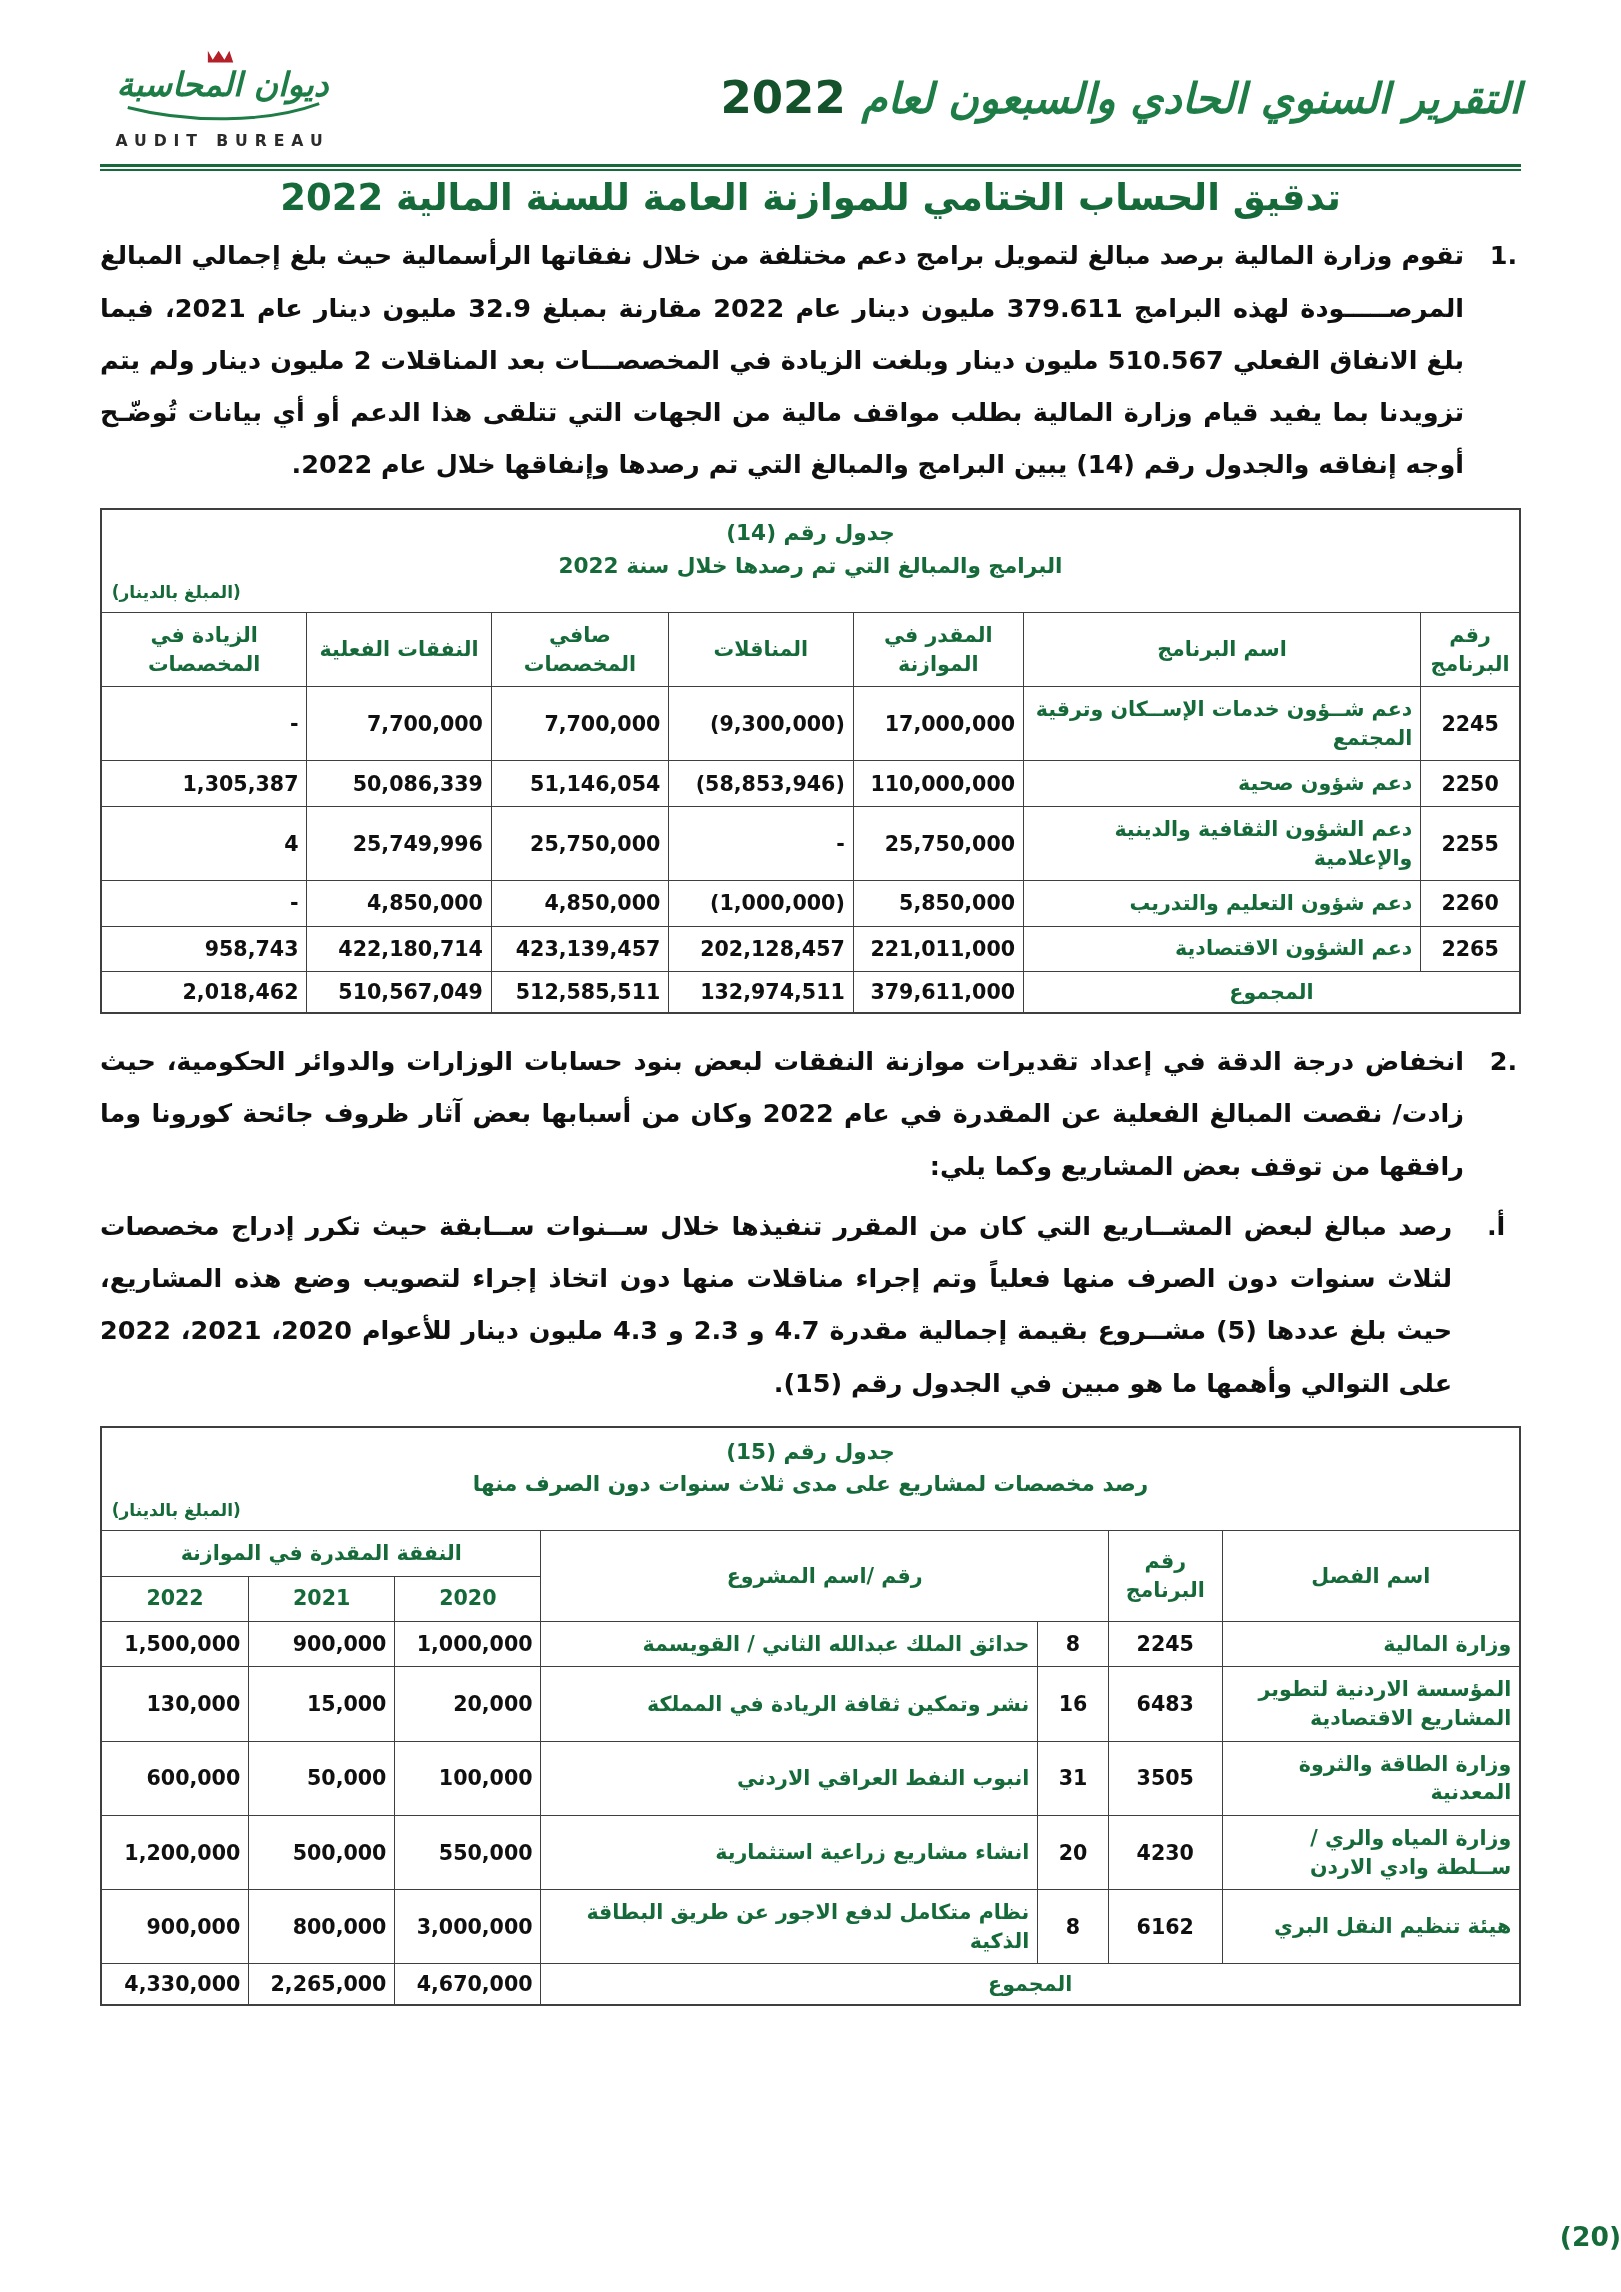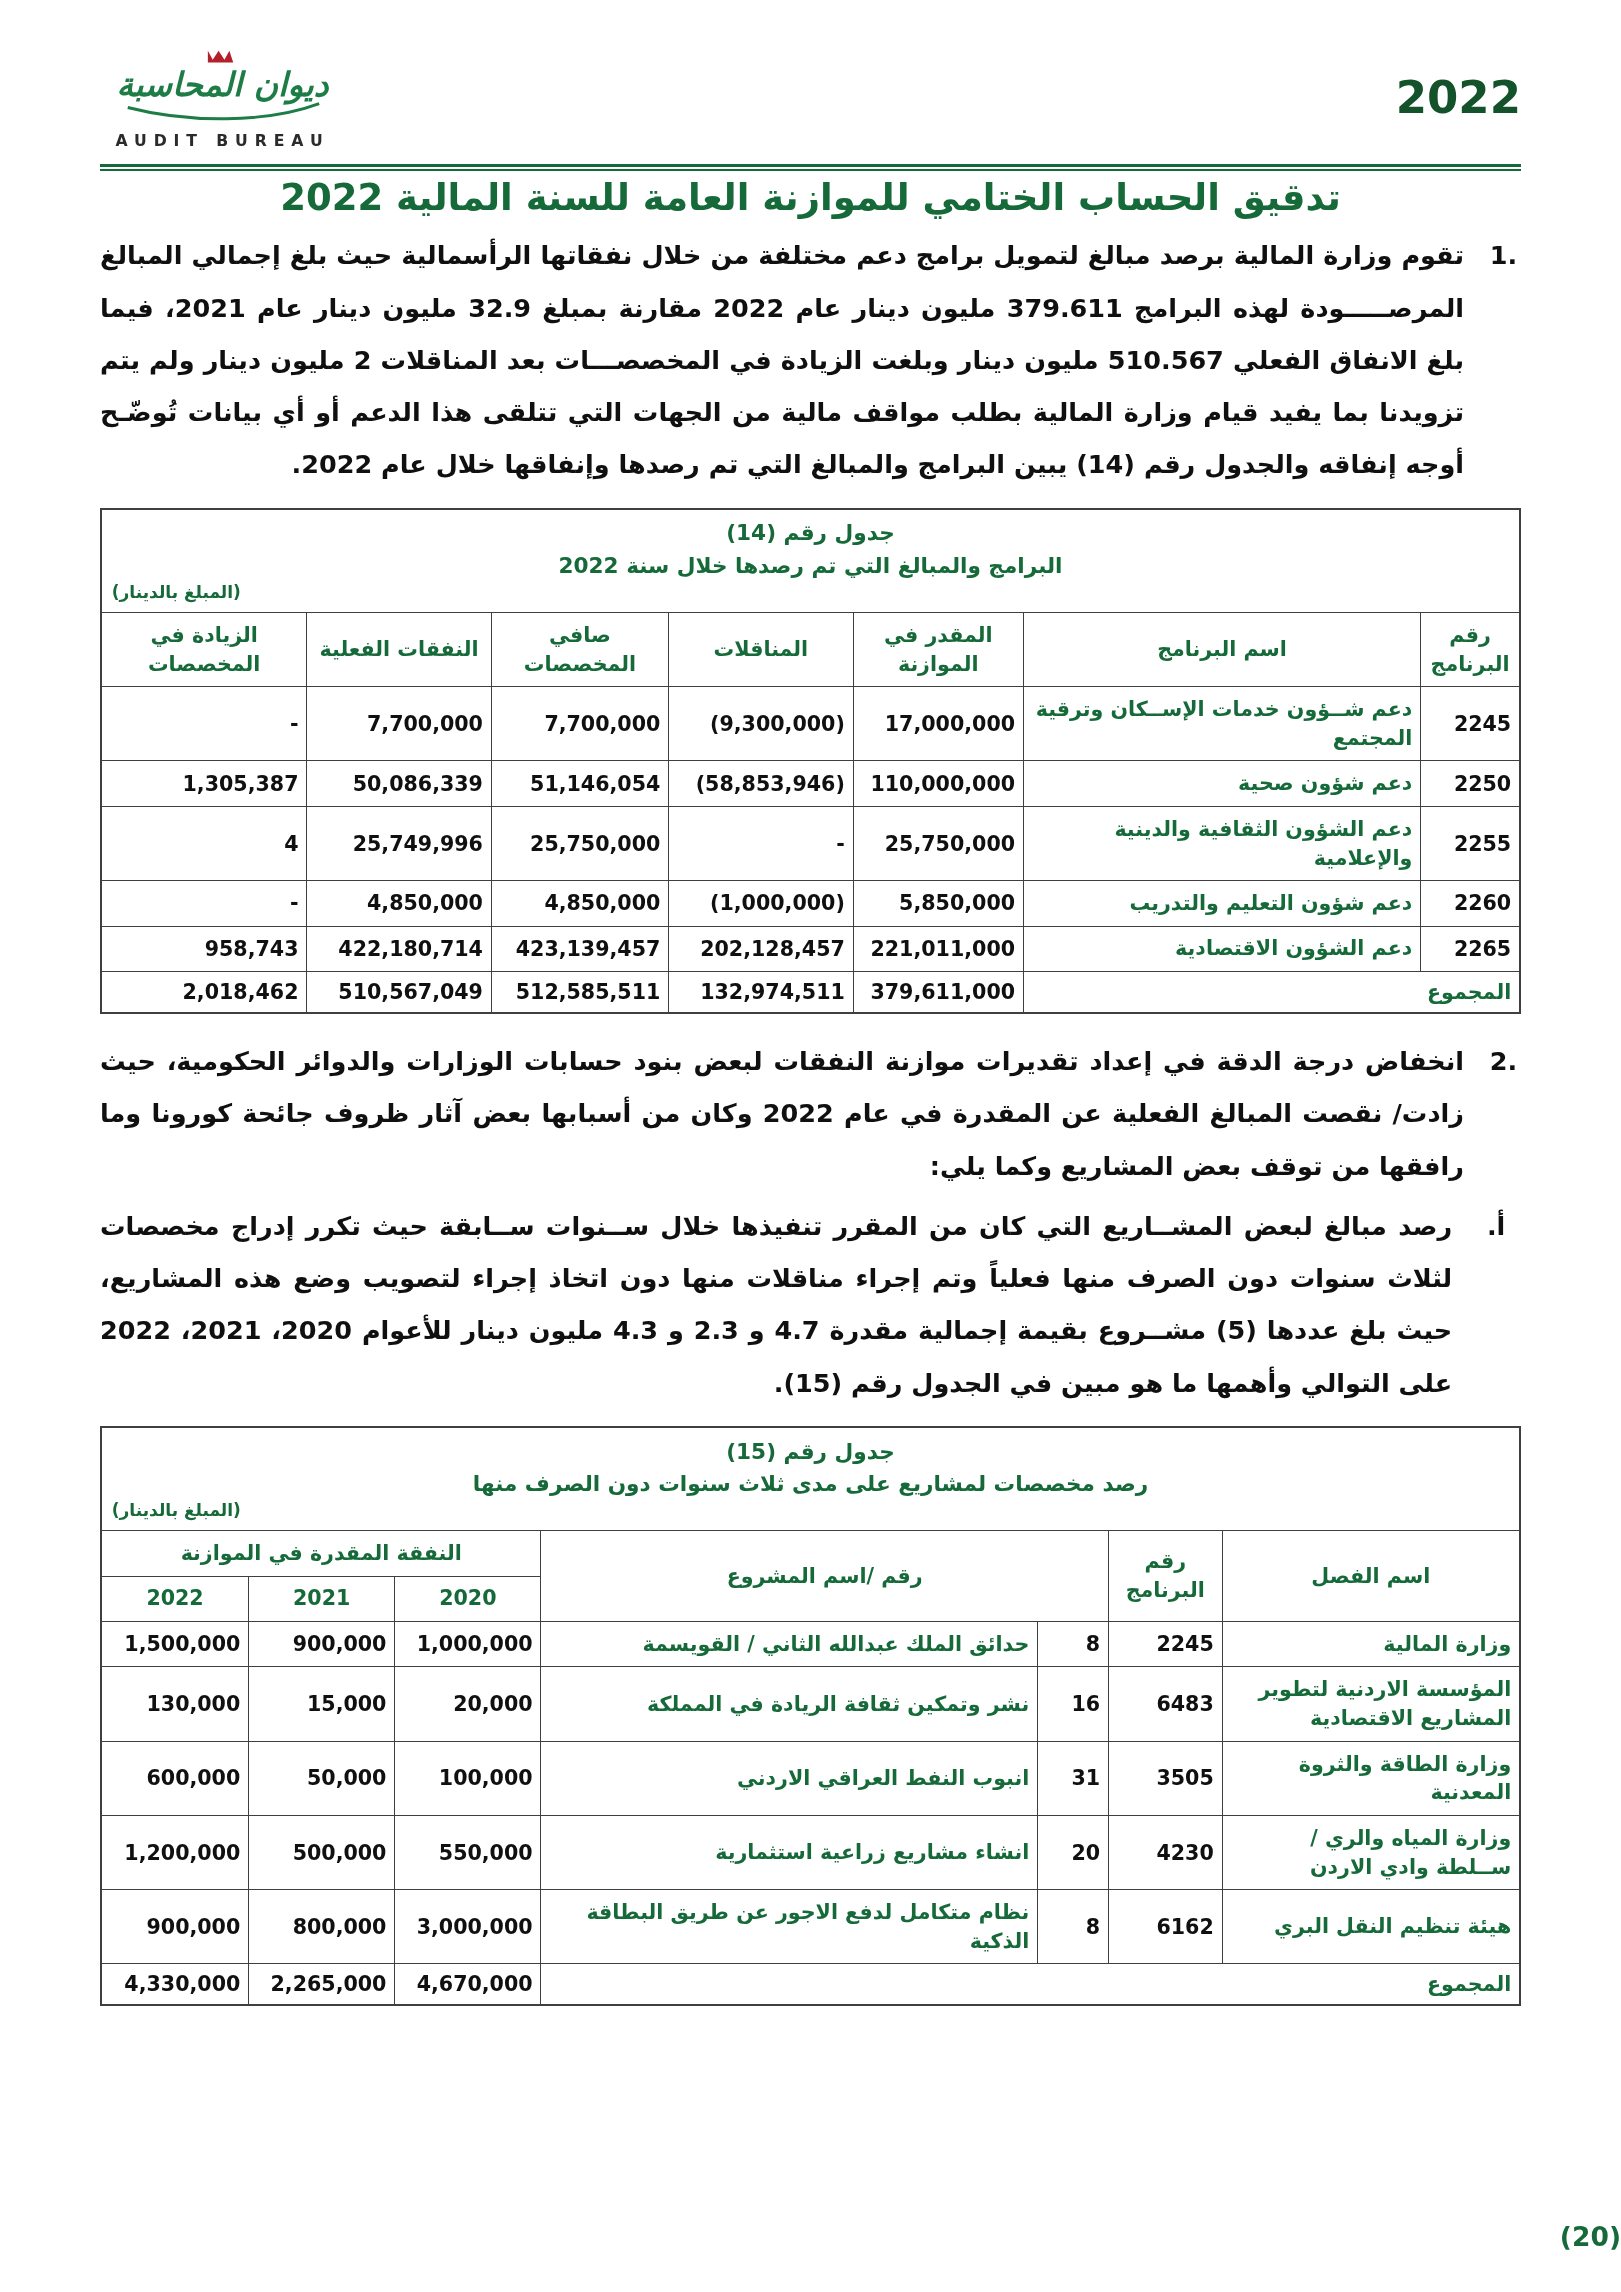--- a/index.html
+++ b/index.html
@@ -49,40 +49,41 @@
     width:100%; border-collapse:collapse; margin-top:17px;
     font-size:20.6px; font-weight:700; table-layout:fixed;
   }
   table.gtable td, table.gtable th { border:1.5px solid var(--border); vertical-align:middle; }
   table.gtable { border:2px solid var(--border); }
   .caption-cell { padding:3.9px 7.8px 2px; }
   .tcap { text-align:center; color:var(--green); font-size:21.6px; font-weight:800; line-height:1.5; }
   .unit { text-align:left; color:var(--green); font-size:17px; font-weight:700; padding:0 2px 2px; }
   table.gtable th { color:var(--green); text-align:center; padding:7.8px 3.9px; line-height:1.4; }
   table.gtable td { padding:7.8px 7.8px; }
-  td.c { text-align:right; color:var(--ink); }
+  td.c { text-align:center; color:var(--ink); }
   td.name { text-align:right; color:var(--green); line-height:1.4; }
   td.num { direction:ltr; text-align:right; color:var(--ink); font-weight:700; }
   tr.total td { font-weight:800; }
   tr.total td.c { color:var(--green); }
 
   
   .footer {
     position:absolute; bottom:41px; right:0; left:0;
     text-align:right; color:var(--green); font-size:26.5px; font-weight:800;
   }
 </style>
 </head>
 <body>
 
 <div class="page">
   <div class="content">
 
     <div class="hdr">
       <div class="report-title">
+        <span class="rt-script">التقرير السنوي الحادي والسبعون لعام</span>
         <span class="rt-year">2022</span>
       </div>
       <div class="logo">
         <svg class="logo-svg" viewBox="0 0 230 86">
           <path d="M100 6 l5 9 6-9 6 9 5-9 4 12 h-26 z" fill="#b3202a"></path>
           <text x="115" y="52" text-anchor="middle" font-size="34" font-weight="bold" font-style="italic" fill="#1e7c46" font-family="DejaVu Sans, sans-serif">ديوان المحاسبة</text>
           <path d="M18 64 C 80 80, 160 80, 214 60" stroke="#1e7c46" stroke-width="3" fill="none"></path>
         </svg>
         <div class="logo-en">AUDIT BUREAU</div>
       </div>

